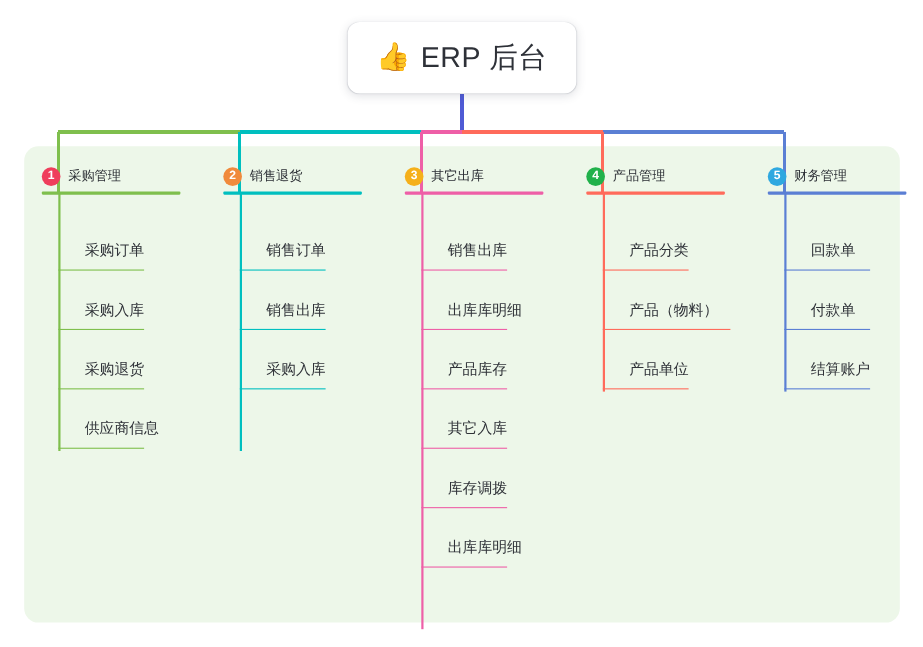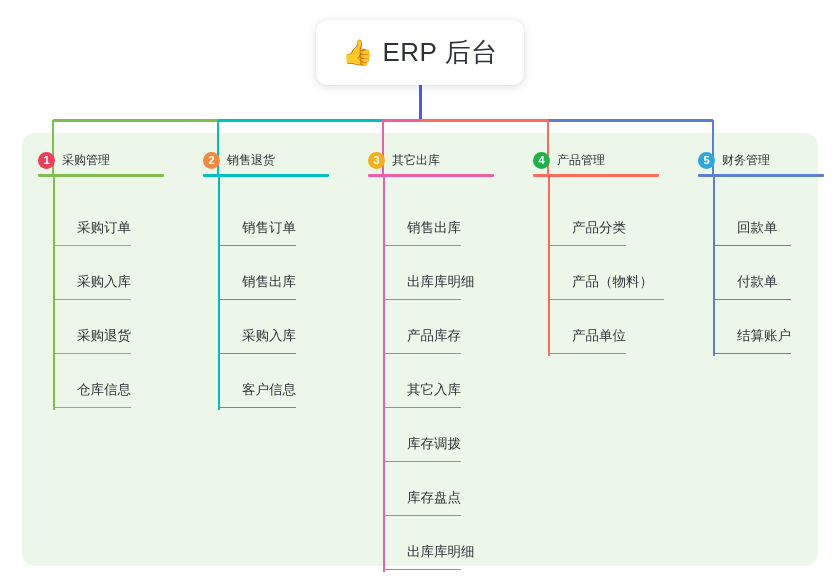--- a/index.html
+++ b/index.html
@@ -193,21 +193,21 @@
           </div>
           <div class="leaf">
             <span class="leaf-label">采购入库</span>
             <div class="leaf-rule" style="background: rgb(127, 191, 77); width: 78px;"></div>
           </div>
           <div class="leaf">
             <span class="leaf-label">采购退货</span>
             <div class="leaf-rule" style="background: rgb(127, 191, 77); width: 78px;"></div>
           </div>
           <div class="leaf">
-            <span class="leaf-label">仓库信息</span>
+            <span class="leaf-label">供应商信息</span>
             <div class="leaf-rule" style="background: rgb(127, 191, 77); width: 78px;"></div>
           </div>
         </div>
       </div>
       <div class="column">
         <div class="col-head">
           <span class="badge" style="background: rgb(240, 138, 60);">2</span>
           <span class="col-title">销售退货</span>
         </div>
         <div class="head-rule" style="background: rgb(0, 191, 191);"></div>
@@ -218,24 +218,20 @@
             <div class="leaf-rule" style="background: rgb(0, 191, 191); width: 78px;"></div>
           </div>
           <div class="leaf">
             <span class="leaf-label">销售出库</span>
             <div class="leaf-rule" style="background: rgb(0, 191, 191); width: 78px;"></div>
           </div>
           <div class="leaf">
             <span class="leaf-label">采购入库</span>
             <div class="leaf-rule" style="background: rgb(0, 191, 191); width: 78px;"></div>
           </div>
-          <div class="leaf">
-            <span class="leaf-label">客户信息</span>
-            <div class="leaf-rule" style="background: rgb(0, 191, 191); width: 78px;"></div>
-          </div>
         </div>
       </div>
       <div class="column">
         <div class="col-head">
           <span class="badge" style="background: rgb(245, 176, 26);">3</span>
           <span class="col-title">其它出库</span>
         </div>
         <div class="head-rule" style="background: rgb(238, 95, 167);"></div>
         <div class="spine" style="background: rgb(238, 95, 167); height: 396px;"></div>
         <div class="items">
@@ -253,24 +249,20 @@
           </div>
           <div class="leaf">
             <span class="leaf-label">其它入库</span>
             <div class="leaf-rule" style="background: rgb(238, 95, 167); width: 78px;"></div>
           </div>
           <div class="leaf">
             <span class="leaf-label">库存调拨</span>
             <div class="leaf-rule" style="background: rgb(238, 95, 167); width: 78px;"></div>
           </div>
           <div class="leaf">
-            <span class="leaf-label">库存盘点</span>
-            <div class="leaf-rule" style="background: rgb(238, 95, 167); width: 78px;"></div>
-          </div>
-          <div class="leaf">
             <span class="leaf-label">出库库明细</span>
             <div class="leaf-rule" style="background: rgb(238, 95, 167); width: 78px;"></div>
           </div>
         </div>
       </div>
       <div class="column">
         <div class="col-head">
           <span class="badge" style="background: rgb(33, 177, 75);">4</span>
           <span class="col-title">产品管理</span>
         </div>

